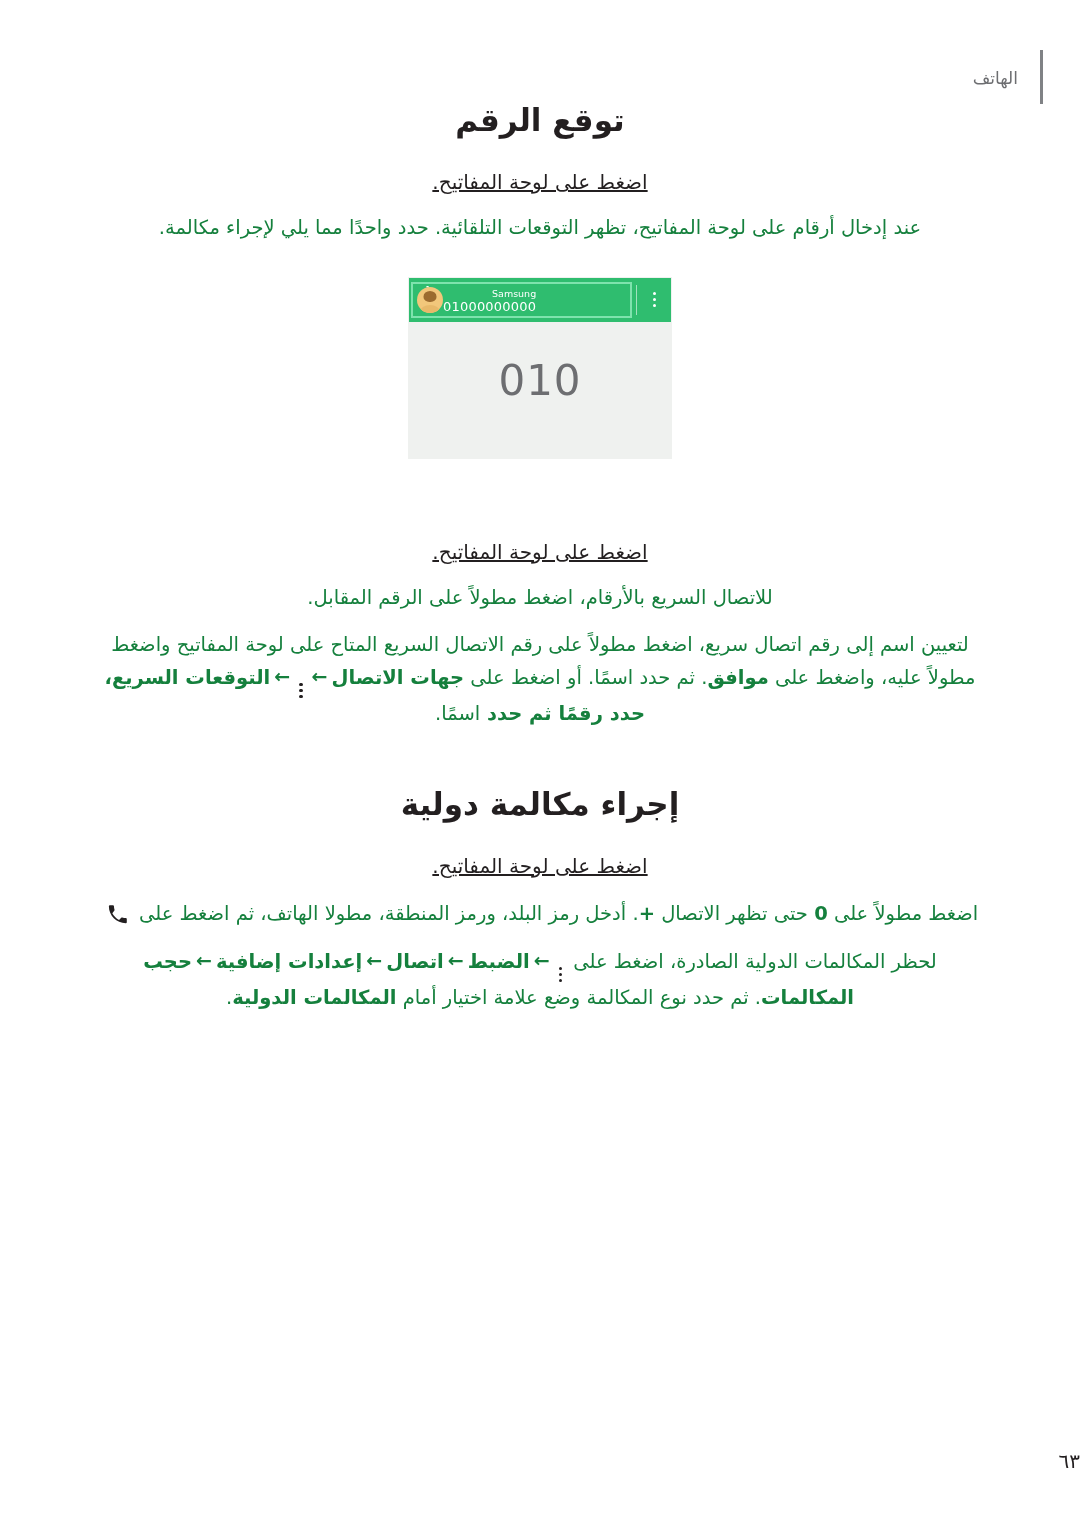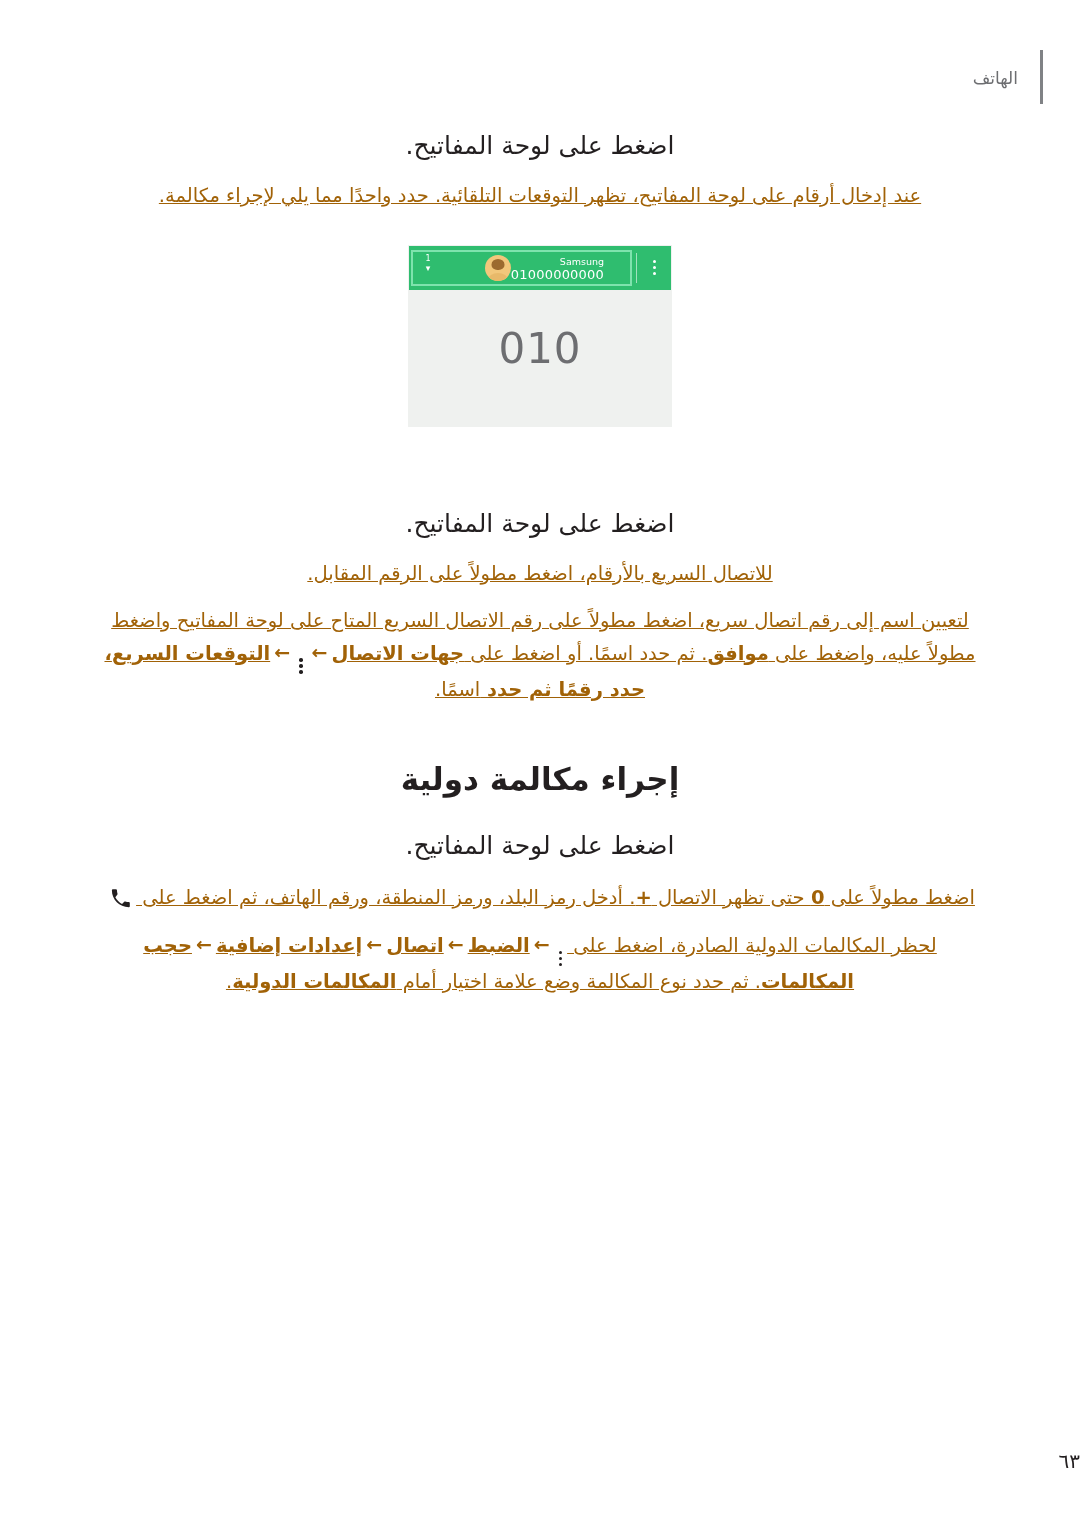--- a/index.html
+++ b/index.html
@@ -57,33 +57,33 @@
     margin: 0;
     padding: 0;
     line-height: 1.3;
     color: #231f20;
   }
 
   p.para {
     font-size: 19.5px;
     line-height: 1.62;
     margin: 0;
-    color: #a16207;
-    text-decoration: underline;
+    color: #15803d;
   }
   p.para.center { text-align: center; }
 
   .bold { font-weight: bold; }
 
   
   .lead {
-    font-size: 25px;
+    font-size: 20px;
     line-height: 1.6;
     margin: 0;
     text-align: center;
+    text-decoration: underline;
   }
 
   
   .shot-wrap {
     width: 100%;
     display: flex;
     justify-content: center;
   }
   .shot {
     width: 262px;
@@ -121,20 +121,21 @@
     background: rgba(255,255,255,0.55);
     margin: 7px 0;
   }
   .shot-field {
     flex: 1;
     margin: 4px 4px 4px 2px;
     border: 2px solid #7ee3ad;
     position: relative;
     display: flex;
     align-items: center;
+    justify-content: flex-end;
     padding-left: 4px;
     padding-right: 22px;
     box-sizing: border-box;
   }
   .shot-sim {
     position: absolute;
     left: 6px;
     top: 2px;
     width: 18px;
     text-align: center;
@@ -250,20 +251,21 @@
 </head>
 <body>
 
 <div class="page-header">
   <div class="header-rule"></div>
   <div class="header-label">الهاتف</div>
 </div>
 
 <div class="content">
 
+  <h1 class="section-title" style="text-align:center;">توقع الرقم</h1>
   <div style="height:26px"></div>
   <p class="lead">اضغط على لوحة المفاتيح.</p>
   <div style="height:14px"></div>
   <p class="para center">عند إدخال أرقام على لوحة المفاتيح، تظهر التوقعات التلقائية. حدد واحدًا مما يلي لإجراء مكالمة.</p>
 
   <div style="height:34px"></div>
 
   <div class="shot-wrap">
     <div class="shot">
       <div class="shot-topbar">
@@ -306,21 +308,21 @@
   </p>
 
   <div style="height:54px"></div>
 
   <h1 class="section-title" style="text-align:center;">إجراء مكالمة دولية</h1>
   <div style="height:26px"></div>
   <p class="lead">اضغط على لوحة المفاتيح.</p>
   <div style="height:16px"></div>
 
   <p class="para center">
-    <span>اضغط مطولاً على </span><span class="bold">0</span><span> حتى تظهر الاتصال </span><span class="bold">+</span><span>. أدخل رمز البلد، ورمز المنطقة، ورقم الهاتف، ثم اضغط على </span><span class="phone-inline"><svg viewBox="0 0 24 24" width="23" height="23">
+    <span>اضغط مطولاً على </span><span class="bold">0</span><span> حتى تظهر الاتصال </span><span class="bold">+</span><span>. أدخل رمز البلد، ورمز المنطقة، مطولا الهاتف، ثم اضغط على </span><span class="phone-inline"><svg viewBox="0 0 24 24" width="23" height="23">
           <path d="M6.6 10.8c1.5 3 4 5.4 7 6.9l2.3-2.3c.3-.3.7-.4 1.1-.3 1.2.4 2.4.6 3.7.6.6 0 1 .4 1 1V20c0 .6-.4 1-1 1C10.9 21 3 13.1 3 3.4c0-.6.4-1 1-1h3.3c.6 0 1 .4 1 1 0 1.3.2 2.6.6 3.7.1.4 0 .8-.3 1.1L6.6 10.8z" fill="#231f20"></path>
         </svg></span>
   </p>
   <div style="height:16px"></div>
 
   <p class="para center">
     <span>لحظر المكالمات الدولية الصادرة، اضغط على </span><span class="kebab-inline">
         <i></i>
         <i></i>
         <i></i>

